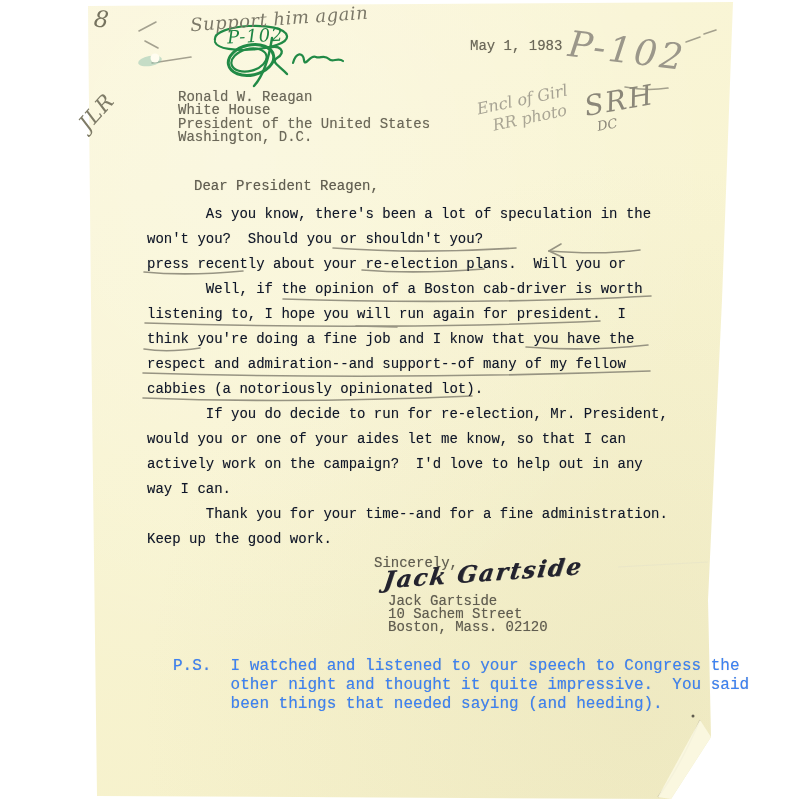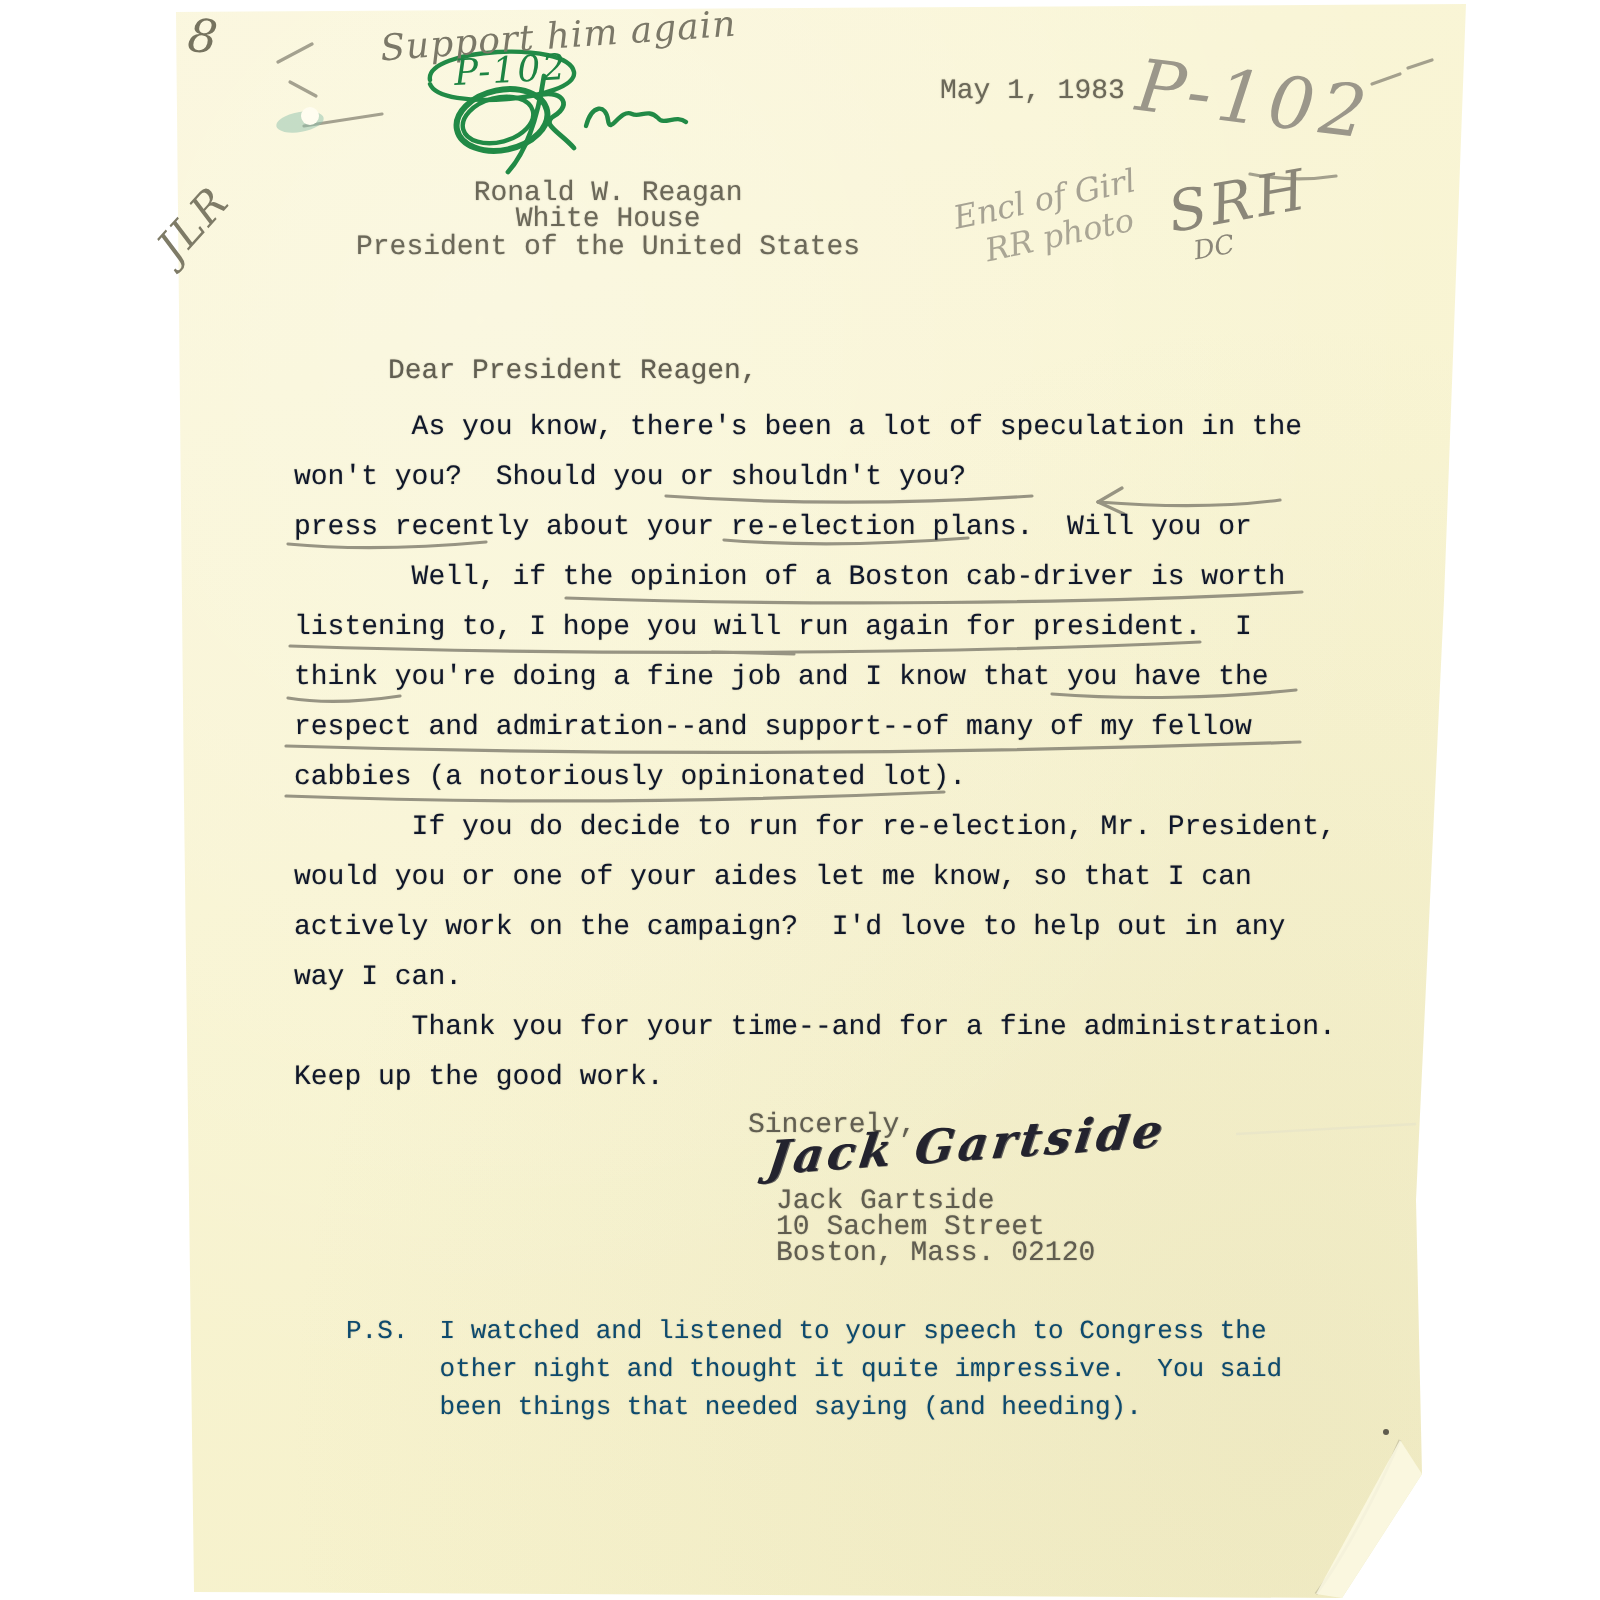--- a/index.html
+++ b/index.html
@@ -13,28 +13,28 @@
     clip-path:polygon(88px 6px,733px 2px,722px 300px,708px 600px,711px 737px,671px 799px,97px 796px,92px 400px);
   }
   .overlay{position:absolute;inset:0;pointer-events:none;}
   .content{position:absolute;inset:0;}
   .typed{
     position:absolute;
     font-family:"Liberation Mono","DejaVu Sans Mono",monospace;
     font-size:14px;color:#615e51;white-space:pre;
     text-shadow:0 0 0.7px rgba(97,94,81,.55);
   }
-  .addr-block{position:absolute;left:178px;top:91px;text-align:center;}
+  .addr-block{position:absolute;left:178px;top:91px;}
   .addr-block .line{font-family:"Liberation Mono","DejaVu Sans Mono",monospace;font-size:14px;line-height:13.4px;color:#6b6859;white-space:pre;text-shadow:0 0 0.7px rgba(107,104,89,.5);}
   .body-block{position:absolute;left:147px;top:202px;}
   .body-block .bline{font-family:"Liberation Mono","DejaVu Sans Mono",monospace;font-size:14px;line-height:25px;height:25px;color:#0f172a;white-space:pre;text-shadow:0 0 0.7px rgba(91,88,75,.5);}
   .sender-block{position:absolute;left:388px;top:595px;}
   .sender-block .line{font-family:"Liberation Mono","DejaVu Sans Mono",monospace;font-size:14px;line-height:13px;color:#605d50;white-space:pre;text-shadow:0 0 0.7px rgba(96,93,80,.5);}
   .ps-block{position:absolute;left:173px;top:657px;}
-  .ps-block .line{font-family:"Liberation Mono","DejaVu Sans Mono",monospace;font-size:13px;line-height:18.8px;color:#0c4a6e;white-space:pre;text-shadow:0 0 0.7px rgba(107,104,89,.5);}
+  .ps-block .line{font-family:"Liberation Mono","DejaVu Sans Mono",monospace;font-size:16px;line-height:18.8px;color:#3b82f6;white-space:pre;text-shadow:0 0 0.7px rgba(107,104,89,.5);}
   .hand{position:absolute;font-family:"DejaVu Serif",serif;font-style:italic;white-space:pre;}
   .sig-script{
     position:absolute;left:384px;top:566px;
     font-family:"DejaVu Serif",serif;font-style:italic;font-weight:bold;
     font-size:23px;color:#23232e;letter-spacing:2px;
     transform:rotate(-4deg) skewX(-12deg);transform-origin:left center;
     text-shadow:0.6px 0.3px 0 rgba(35,35,46,.7);
   }
 </style>
 </head>
@@ -90,20 +90,21 @@
   </svg>
 
   <div class="content">
 
     <div class="typed" style="left:470px;top:38px;color:#6b6859;">May 1, 1983</div>
 
     <div class="addr-block">
       <div class="line">Ronald W. Reagan</div>
       <div class="line">White House</div>
       <div class="line">President of the United States</div>
+      <div class="line">Washington, D.C.</div>
     </div>
 
     <div class="typed" style="left:174px;top:178px;margin-left:20px;">Dear President Reagen,</div>
 
     <div class="body-block">
       <div class="bline">       As you know, there's been a lot of speculation in the</div>
       <div class="bline">won't you?  Should you or shouldn't you?</div>
       <div class="bline">press recently about your re-election plans.  Will you or</div>
       <div class="bline">       Well, if the opinion of a Boston cab-driver is worth</div>
       <div class="bline">listening to, I hope you will run again for president.  I</div>

